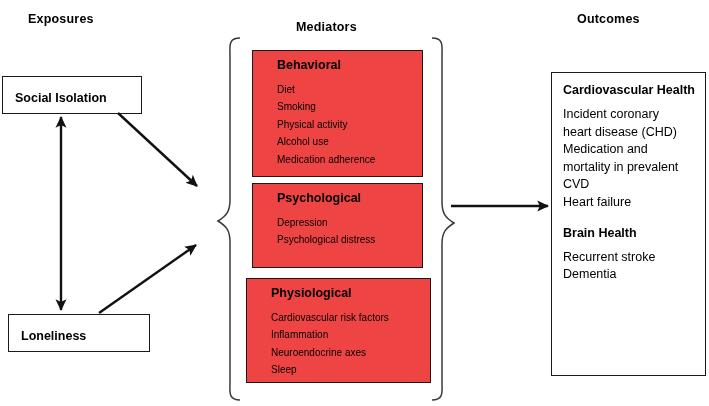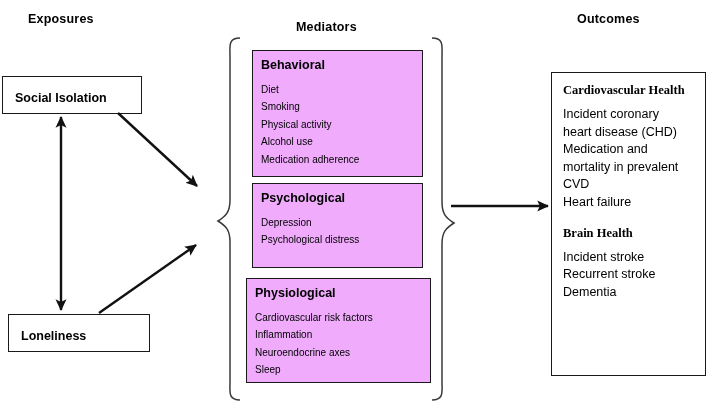--- a/index.html
+++ b/index.html
@@ -45,22 +45,22 @@
     white-space: nowrap;
   }
 
   #box-social-isolation { left: 2px;  top: 76px;  width: 140px; height: 38px; }
   #box-loneliness       { left: 8px;  top: 314px; width: 142px; height: 38px; }
 
   .mediator-box {
     position: absolute;
     box-sizing: border-box;
     border: 1.4px solid #1a1a1a;
-    background: #f0abfc;
-    padding: 6px 0 0 6px;
+    background: #ef4444;
+    padding: 6px 0 0 22px;
   }
   .mediator-box .m-title {
     font-size: 12.5px;
     font-weight: bold;
     line-height: 17px;
     margin: 0 0 7px 2px;
     white-space: nowrap;
   }
   .mediator-box .m-item {
     font-size: 10px;
@@ -79,21 +79,20 @@
     border: 1.6px solid #1a1a1a;
     background: #ffffff;
     padding: 9px 0 0 11px;
   }
   #box-outcomes .o-title {
     font-size: 12.5px;
     font-weight: bold;
     line-height: 17px;
     white-space: nowrap;
     margin-bottom: 7px;
-    font-family: Liberation Serif, serif;
   }
   #box-outcomes .o-item {
     font-size: 12.5px;
     line-height: 17.6px;
     white-space: nowrap;
   }
   #box-outcomes .o-gap { height: 13px; }
 
   svg.overlay {
     position: absolute;
@@ -147,21 +146,20 @@
   <div id="box-outcomes">
     <div class="o-title">Cardiovascular Health</div>
     <div class="o-item">Incident coronary</div>
     <div class="o-item">heart disease (CHD)</div>
     <div class="o-item">Medication and</div>
     <div class="o-item">mortality in prevalent</div>
     <div class="o-item">CVD</div>
     <div class="o-item">Heart failure</div>
     <div class="o-gap"></div>
     <div class="o-title">Brain Health</div>
-    <div class="o-item">Incident stroke</div>
     <div class="o-item">Recurrent stroke</div>
     <div class="o-item">Dementia</div>
   </div>
 
   <svg class="overlay" viewBox="0 0 709 406">
     <defs>
       <marker id="ah" viewBox="0 0 10 10" refX="8.6" refY="5" markerWidth="5.2" markerHeight="5.2" orient="auto-start-reverse">
         <path d="M 0 0.6 L 9.4 5 L 0 9.4 L 2.1 5 Z" fill="#111111"></path>
       </marker>
       <marker id="ah2" viewBox="0 0 10 10" refX="8.6" refY="5" markerWidth="5.2" markerHeight="5.2" orient="auto-start-reverse">

